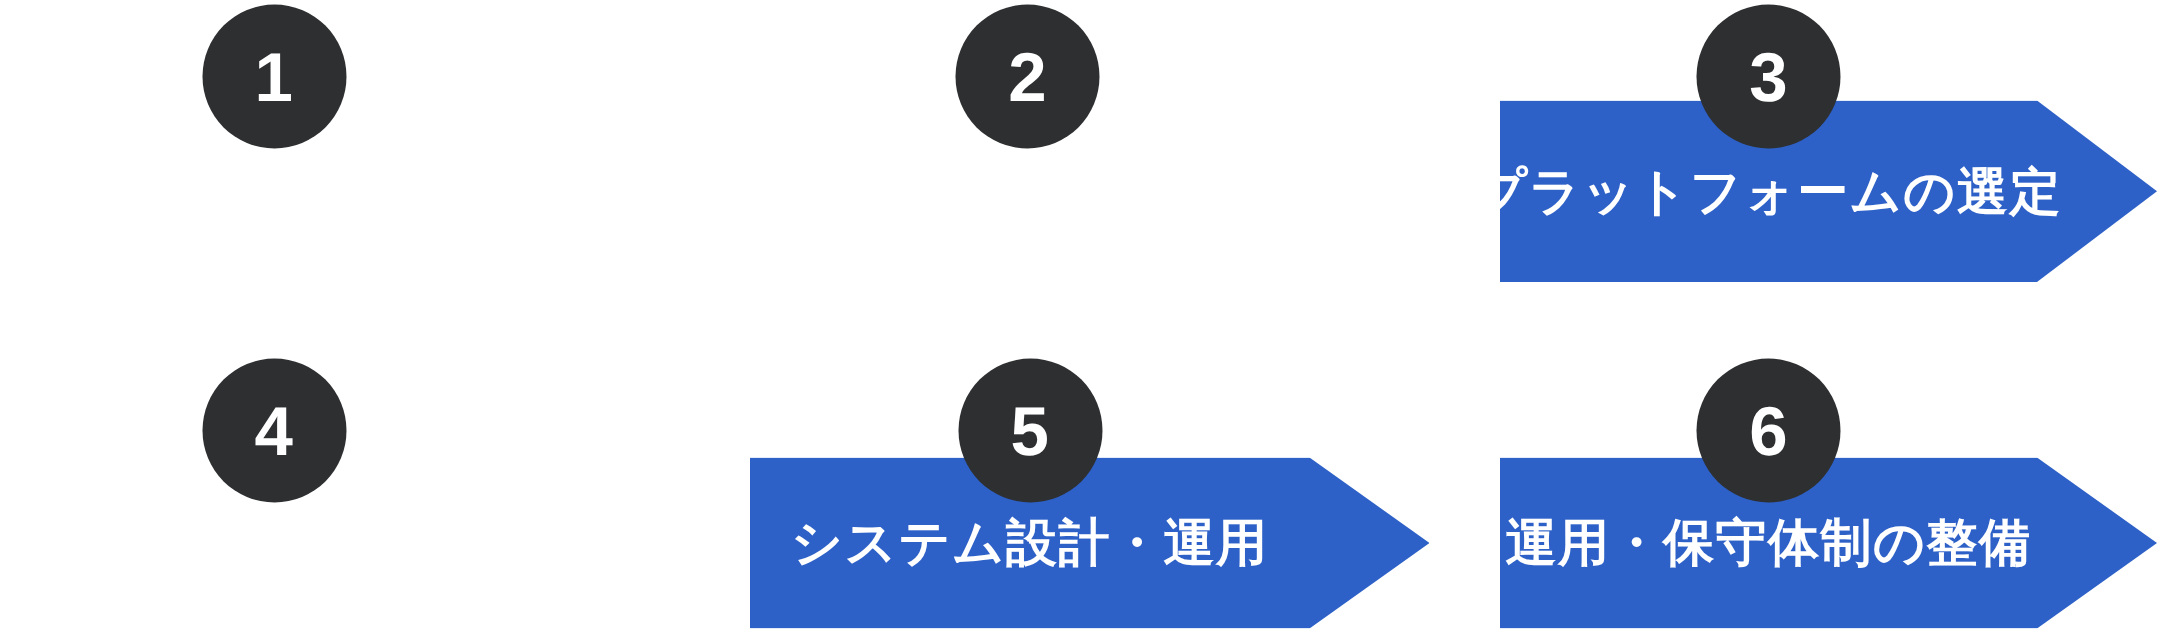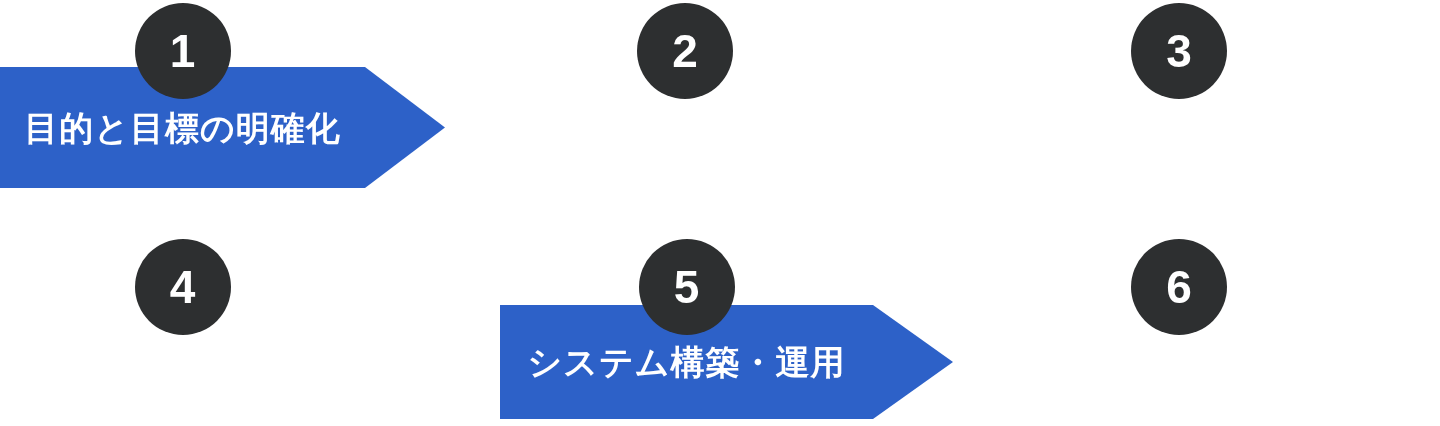--- a/index.html
+++ b/index.html
@@ -75,51 +75,54 @@
 </style>
 </head>
 <body>
 
 <div class="canvas">
 
   <div class="step s1 row1">
     <div class="badge">
       <span class="num">1</span>
     </div>
-    <div class="arrow">
-      <span class="label">目的と目標の明確化</span>
-    </div>
   </div>
 
   <div class="step s2 row1">
     <div class="badge">
       <span class="num">2</span>
     </div>
   </div>
 
   <div class="step s3 row1">
     <div class="badge">
       <span class="num">3</span>
+    </div>
+    <div class="arrow">
+      <span class="label">プラットフォームの選定</span>
     </div>
   </div>
 
   <div class="step s4 row2">
     <div class="badge">
       <span class="num">4</span>
     </div>
   </div>
 
   <div class="step s5 row2">
     <div class="badge">
       <span class="num">5</span>
     </div>
     <div class="arrow">
-      <span class="label">システム構築・運用</span>
+      <span class="label">システム設計・運用</span>
     </div>
   </div>
 
   <div class="step s6 row2">
     <div class="badge">
       <span class="num">6</span>
     </div>
+    <div class="arrow">
+      <span class="label">運用・保守体制の整備</span>
+    </div>
   </div>
 
 </div>
 
 </body></html>

